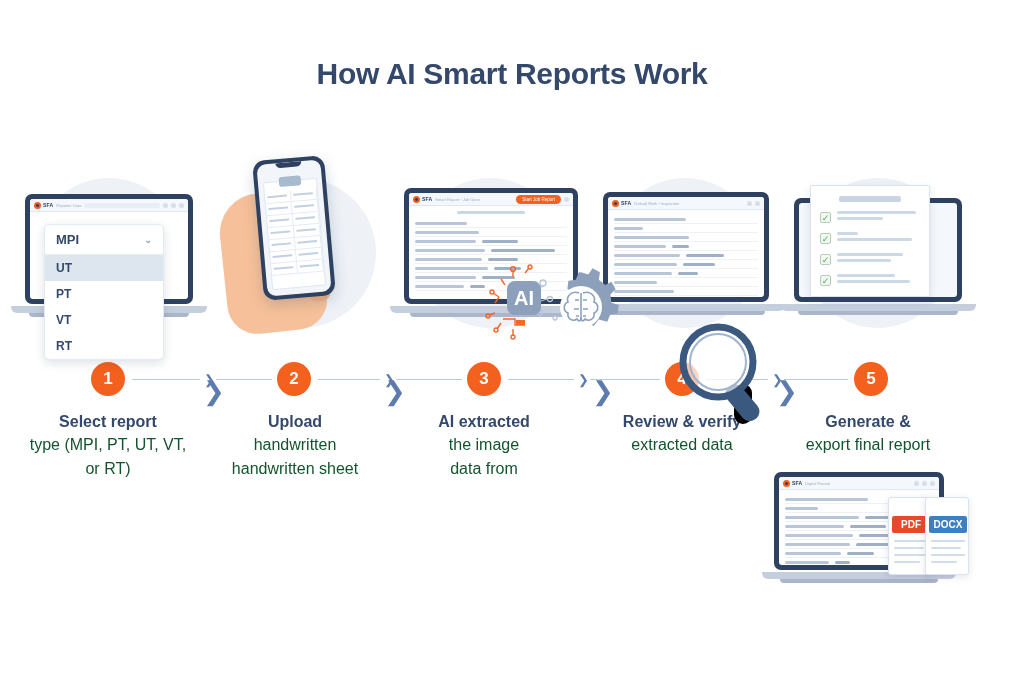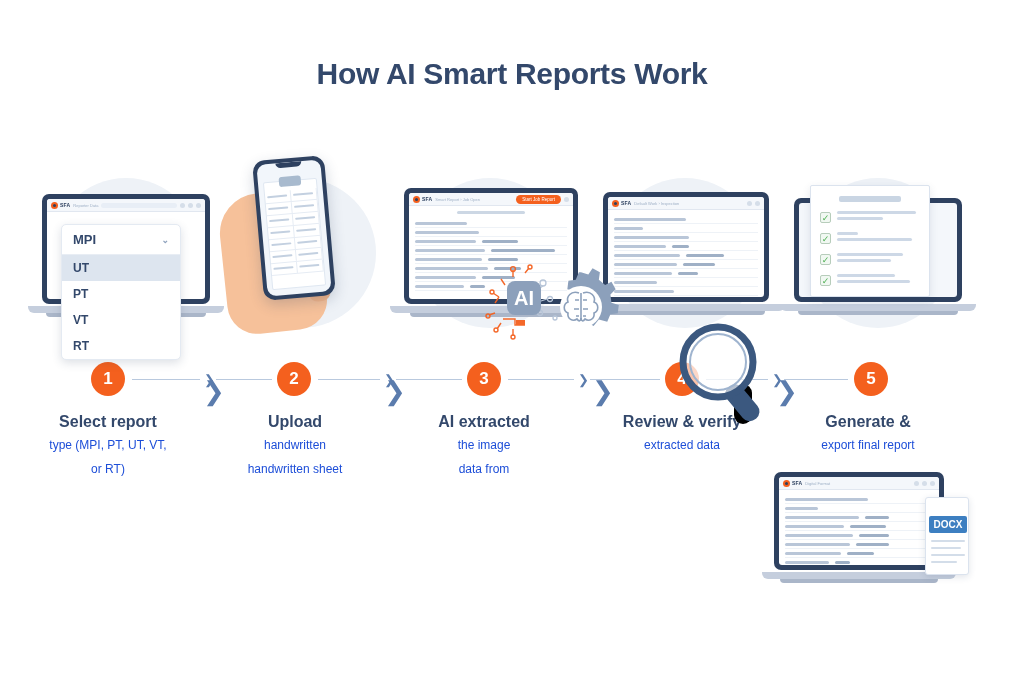--- a/index.html
+++ b/index.html
@@ -20,21 +20,21 @@
   }
 
   
   .panels { position: absolute; top: 130px; left: 0; width:1024px; height: 225px; }
   .panel { position: absolute; top: 0; width: 196px; height: 225px; }
   .panel .circle-bg {
     position: absolute; left: 50%; top: 48px; transform: translateX(-50%);
     width: 150px; height: 150px; border-radius: 50%;
     background: #eef2f7;
   }
-  #panel-1 { left: 28px; text-decoration: underline; }
+  #panel-1 { left: 11px; text-decoration: underline; }
   #panel-2 { left: 203px; }
   #panel-3 { left: 392px; }
   #panel-4 { left: 587px; }
   #panel-5 { left: 780px; }
 
   .chevron {
     position: absolute; top: 248px;
     font-size: 26px; color: #5b7cad; font-weight: 300;
     line-height: 1;
   }
@@ -193,21 +193,21 @@
   #num-4 { left: 665px; }
   #num-5 { left: 854px; }
   .conn {
     position:absolute; top:17px; height:1px; background:#b9c9de;
   }
   .arrow {
     position:absolute; top: 11px; color:#5b7cad; font-size: 13px; line-height:1;
   }
   .cap { position:absolute; top: 411px; text-align:center; width: 200px; }
   .cap .b { display:block; font-weight:bold; color:#33486b; font-size:16px; line-height: 22px;}
-  .cap .n { display:block; color:#1d4ed8; font-size:12px; line-height: 24px; text-align: center; }
+  .cap .n { display:block; color:#14532d; font-size:16px; line-height: 24px; text-align: center; }
   #cap-1 { left: 8px; }
   #cap-2 { left: 195px; }
   #cap-3 { left: 384px; }
   #cap-4 { left: 582px; }
   #cap-5 { left: 768px; }
 
   
   #export-art { position:absolute; left: 770px; top: 468px; width: 210px; height: 120px; }
   .file {
     position:absolute; width: 44px; height: 78px; background:#fff;
@@ -605,20 +605,27 @@
                 <span class="l" style="width:30%"></span>
                 <span class="r" style="width:10%"></span>
               </div>
           </div>
         </div>
       </div>
       <div class="base" style="left:-12px; top:100px; width:194px;"></div>
       <div class="foot" style="left:6px; top:107px; width:158px;"></div>
     </div>
 
+    <div class="file" style="left:118px; top:29px;">
+      <div class="tag" style="background:#e8492e;">PDF</div>
+      <div class="fl" style="top:42px; width:34px;"></div>
+      <div class="fl" style="top:49px; width:30px;"></div>
+      <div class="fl" style="top:56px; width:34px;"></div>
+      <div class="fl" style="top:63px; width:26px;"></div>
+    </div>
     <div class="file" style="left:155px; top:29px;">
       <div class="tag" style="background:#3d7fc1;">DOCX</div>
       <div class="fl" style="top:42px; width:34px;"></div>
       <div class="fl" style="top:49px; width:30px;"></div>
       <div class="fl" style="top:56px; width:34px;"></div>
       <div class="fl" style="top:63px; width:26px;"></div>
     </div>
   </div>
 
 </div>

